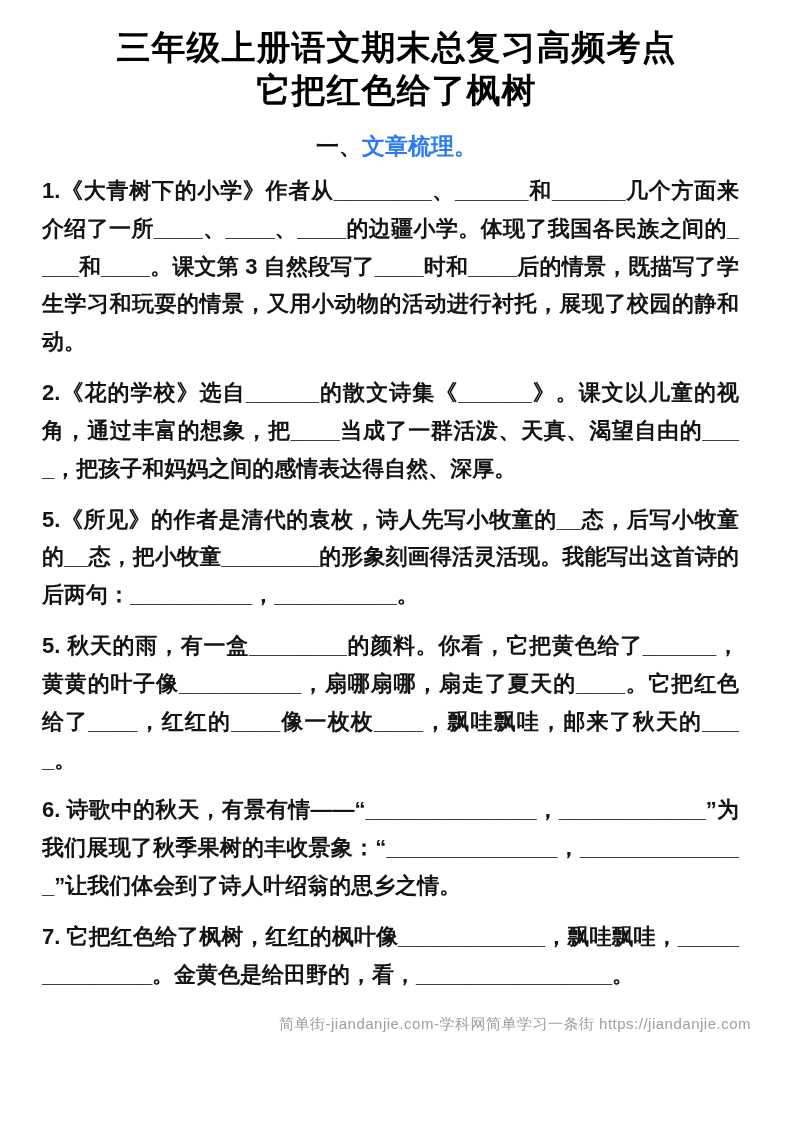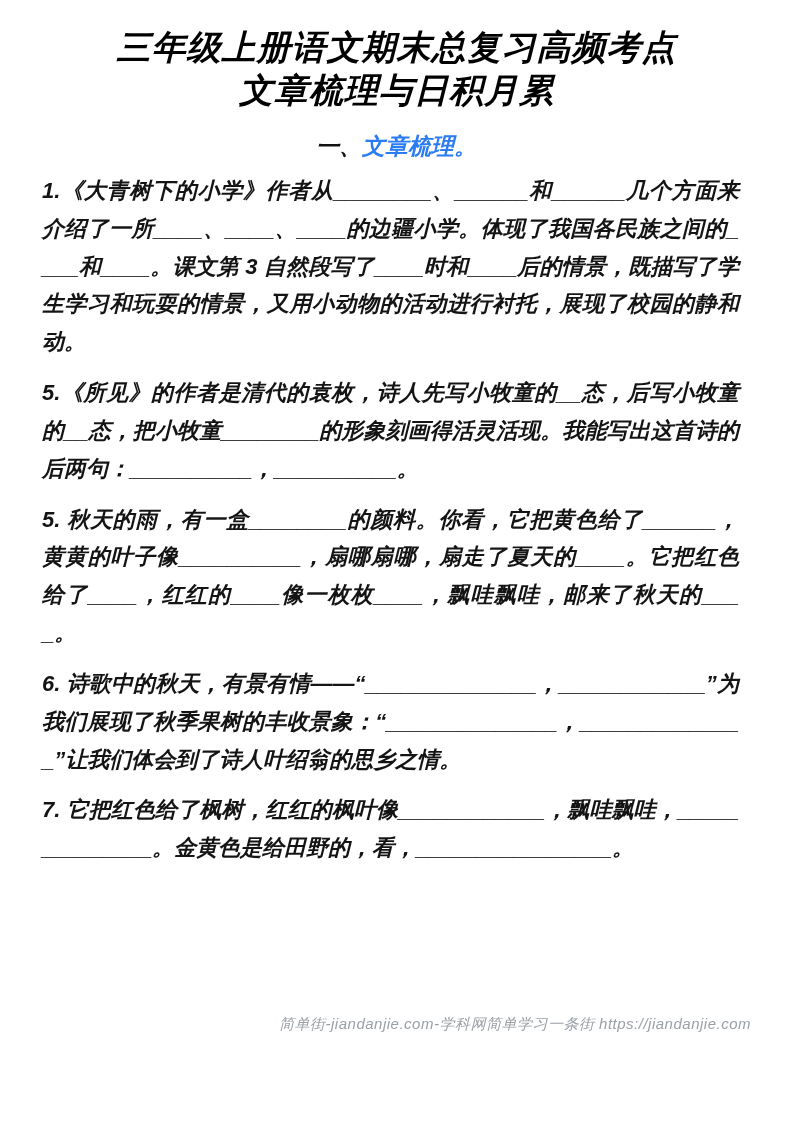--- a/index.html
+++ b/index.html
@@ -12,21 +12,20 @@
     font-family: "Liberation Sans", sans-serif;
   }
   .page {
     box-sizing: border-box;
     width: 793px;
     height: 1052px;
     padding: 26px 42px 18px 42px;
     display: flex;
     flex-direction: column;
     background: #ffffff;
-    font-style: italic;
   }
   .title {
     margin: 0 0 10px 0;
     text-align: center;
     font-size: 34px;
     line-height: 1.25;
     font-weight: 900;
     color: #000000;
     letter-spacing: 1px;
   }
@@ -60,27 +59,28 @@
     letter-spacing: 0.5px;
   }
 </style>
 </head>
 <body>
 
 <div class="page">
 
   <h1 class="title">
     <span class="title-line">三年级上册语文期末总复习高频考点</span>
-    <span class="title-line">文章梳理与日积月累</span>
+    <span class="title-line">它把红色给了枫树</span>
   </h1>
 
   <div class="section-heading"><span>一、</span><span class="section-label" style="color: rgb(43, 123, 242);">文章梳理。</span>
   </div>
 
   <p class="item">1.《大青树下的小学》作者从________、______和______几个方面来介绍了一所____、____、____的边疆小学。体现了我国各民族之间的____和____。课文第 3 自然段写了____时和____后的情景，既描写了学生学习和玩耍的情景，又用小动物的活动进行衬托，展现了校园的静和动。</p>
+  <p class="item">2.《花的学校》选自______的散文诗集《______》。课文以儿童的视角，通过丰富的想象，把____当成了一群活泼、天真、渴望自由的____，把孩子和妈妈之间的感情表达得自然、深厚。</p>
   <p class="item">5.《所见》的作者是清代的袁枚，诗人先写小牧童的__态，后写小牧童的__态，把小牧童________的形象刻画得活灵活现。我能写出这首诗的后两句：__________，__________。</p>
   <p class="item">5. 秋天的雨，有一盒________的颜料。你看，它把黄色给了______，黄黄的叶子像__________，扇哪扇哪，扇走了夏天的____。它把红色给了____，红红的____像一枚枚____，飘哇飘哇，邮来了秋天的____。</p>
   <p class="item">6. 诗歌中的秋天，有景有情——“______________，____________”为我们展现了秋季果树的丰收景象：“______________，______________”让我们体会到了诗人叶绍翁的思乡之情。</p>
   <p class="item">7. 它把红色给了枫树，红红的枫叶像____________，飘哇飘哇，______________。金黄色是给田野的，看，________________。</p>
 
   <div class="footer" style="color: rgb(154, 160, 166); text-align: right;">简单街-jiandanjie.com-学科网简单学习一条街 https://jiandanjie.com</div>
 
 </div>
 
 </body></html>

